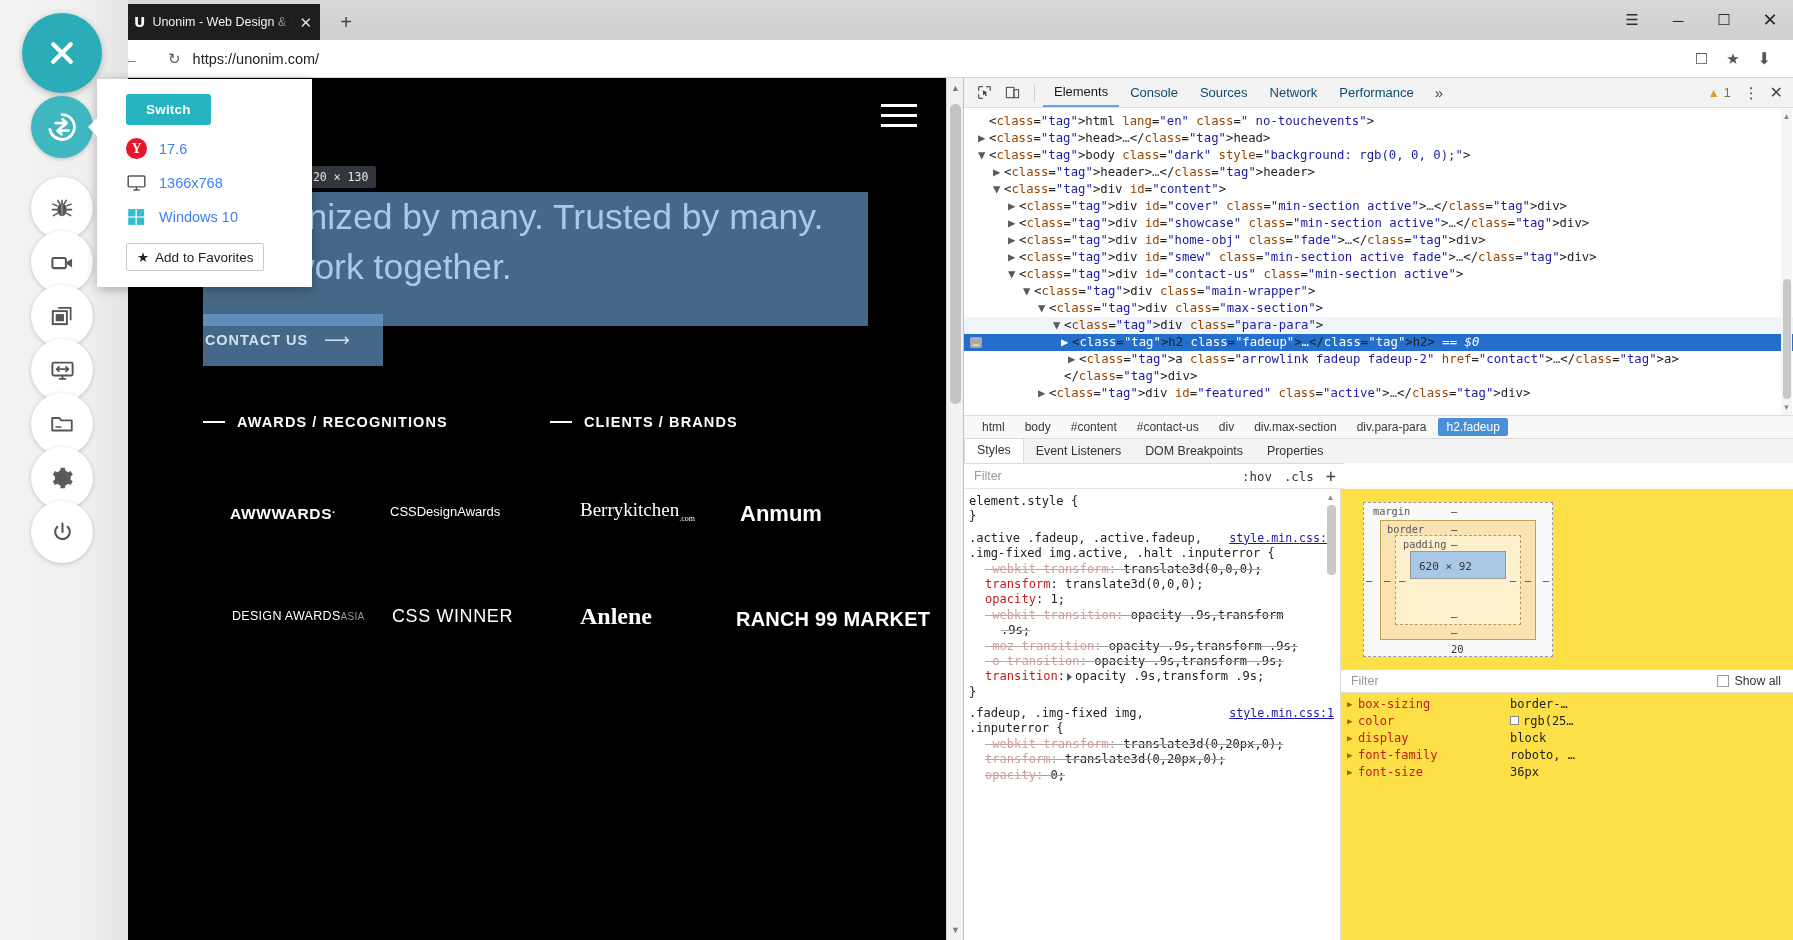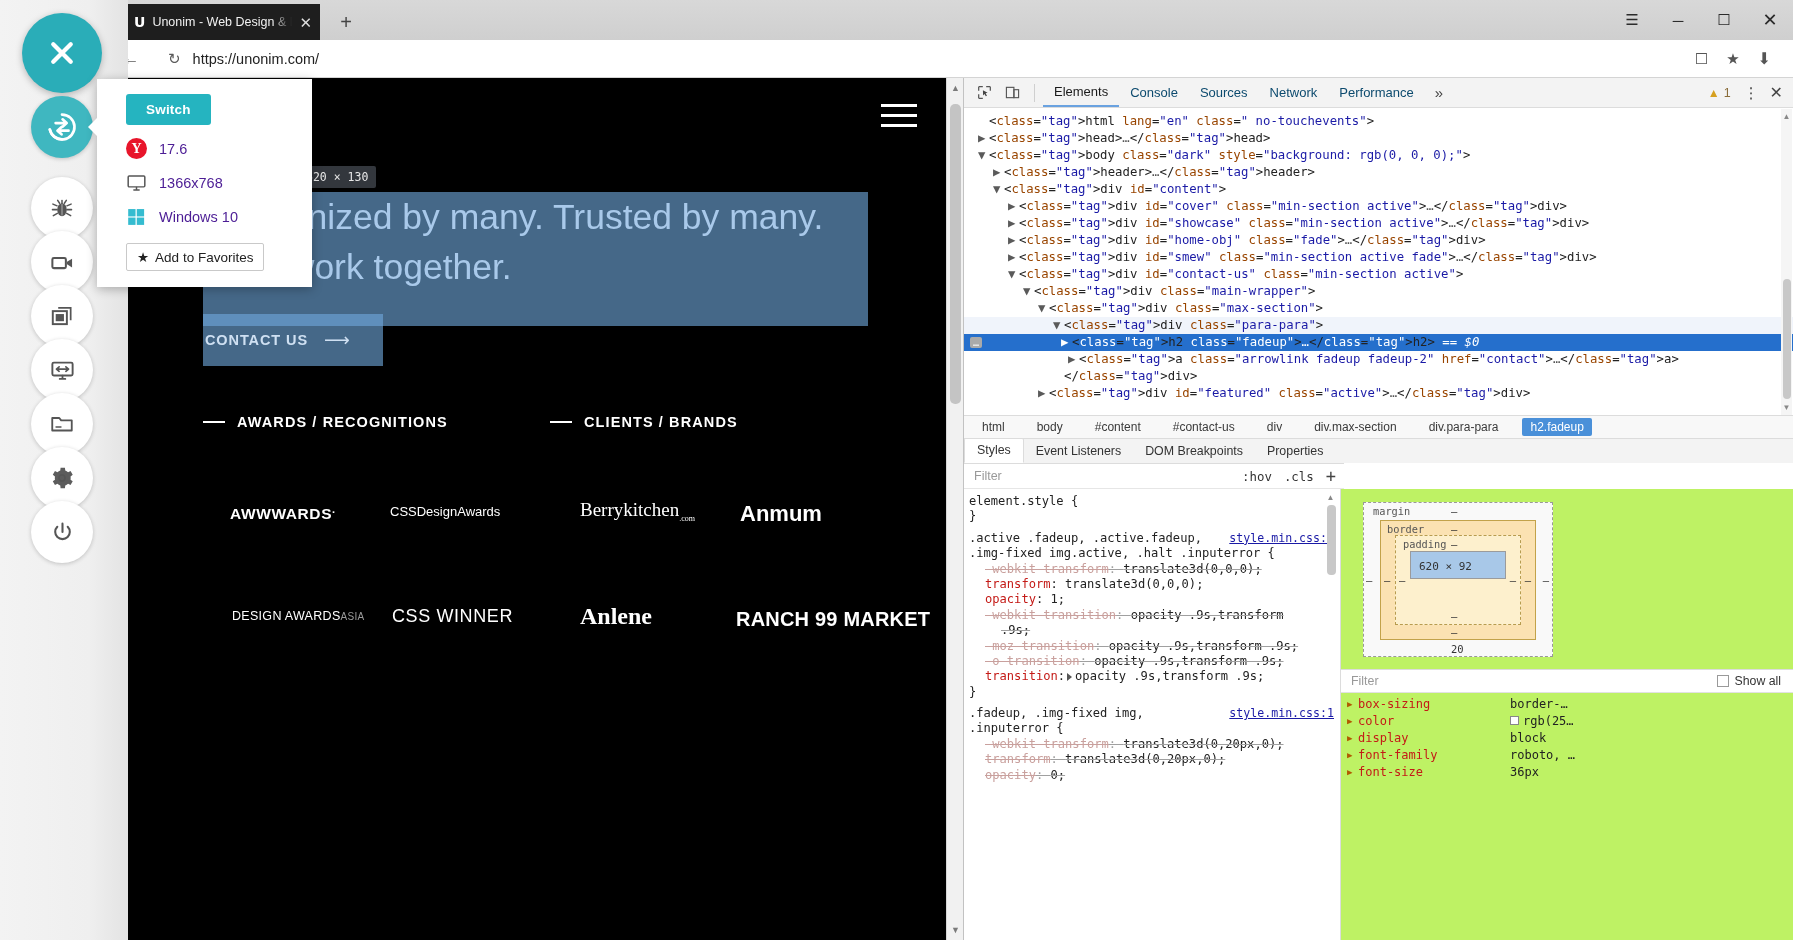--- a/index.html
+++ b/index.html
@@ -41,21 +41,21 @@
     border-top:10px solid transparent; border-bottom:10px solid transparent;
     border-right:10px solid #fff;
   }
   #switch-btn {
     display:block; background:#25b4c0; color:#fff; border:none;
     font-size: 13.5px; font-weight: bold; padding: 8px 20px;
     border-radius: 3px; cursor:pointer; font-family:"Liberation Sans",sans-serif;
     letter-spacing: .2px;
   }
   .popup-row { display:flex; align-items:center; margin-top: 13px; gap: 12px; }
-  .popup-row .lbl { font-size: 14.5px; color:#4c1d95; }
+  .popup-row .lbl { font-size: 14.5px; color:#3b82f6; }
   .yandex-ic {
     width: 21px; height: 21px; border-radius:50%; background:#e8152b;
     color:#fff; font-size: 14px; font-weight: bold; line-height: 21px;
     text-align:center; font-family:"Liberation Serif",serif;
   }
   #fav-btn {
     margin-top: 16px; display:inline-flex; align-items:center; gap: 6px;
     border: 1px solid #c9c9c9; background:#fff; border-radius:2px;
     padding: 5px 10px; font-size: 13.5px; color:#222; cursor:pointer;
     font-family:"Liberation Sans",sans-serif;
@@ -155,21 +155,21 @@
   .ellipsis-badge { background:#aaa; color:#fff; border-radius:2px; padding:0 3px; font-size:10px;
                     margin-right:5px; }
 
   #dom-scrollbar { position:absolute; right:1px; top:31px; width:11px; height:306px; background:#f5f5f5; }
   #dom-thumb { position:absolute; left:2px; top:170px; width:8px; height:120px; background:#c8c8c8; border-radius:4px; }
   .sb-arrow { position:absolute; left:1px; width:9px; text-align:center; font-size:8px; color:#888; }
 
   
   #crumbs { position:absolute; left:0; top:337px; width:830px; height:23px;
             border-top:1px solid #dcdcdc; background:#f8f8f8;
-            display:flex; align-items:center; gap:16px; padding-left:10px; font-size:12px; color:#3a3a3a; }
+            display:flex; align-items:center; gap:4px; padding-left:10px; font-size:12px; color:#3a3a3a; }
   .crumb { padding:2px 8px; cursor:pointer; white-space:nowrap; }
   .crumb.active { background:#4a90d9; color:#fff; border-radius:2px; }
 
   
   #style-tabs { position:absolute; left:0; top:360px; width:830px; height:25px;
                 border-top:1px solid #dcdcdc; background:#f3f3f3; display:flex; align-items:flex-end; }
   .st-tab { font-size:12.4px; color:#333; padding:4px 12px 5px; cursor:pointer; white-space:nowrap; }
   .st-tab.active { background:#fff; border:1px solid #dcdcdc; border-bottom:1px solid #fff; border-radius:2px 2px 0 0; }
 
   
@@ -194,21 +194,21 @@
   .prop { color:#c41a16; padding-left:16px; }
   .pval { color:#222; }
   .strike { text-decoration:line-through; color:#a0a0a0; }
   .strike .prop { color:#c9a09d; text-decoration:line-through; }
   .cssrow { height:15.4px; white-space:nowrap; overflow:hidden; }
   .disc { display:inline-block; width:0;height:0;border-left:5px solid #555;
           border-top:4px solid transparent;border-bottom:4px solid transparent; margin:0 3px -1px 2px;}
 
   
   #right-pane { position:absolute; left:376px; top:411px; width:454px; height:451px;
-                border-left:1px solid #dcdcdc; background:#bef264; }
+                border-left:1px solid #dcdcdc; background:#fde047; }
   #boxmodel { position:absolute; left:22px; top:13px; width:190px; height:155px; }
   .bm { position:absolute; font-family:"DejaVu Sans Mono",monospace; font-size:10.5px; color:#444; }
   .bm-margin { left:0; top:0; width:190px; height:155px; border:1px dashed #999; background:#f9f9f9; }
   .bm-border { left:17px; top:18px; width:156px; height:120px; border:1px solid #c2a24a; background:#fbe2b2; }
   .bm-padding { left:32px; top:33px; width:126px; height:90px; border:1px dashed #b79c4f; background:#fdf0cd; }
   .bm-content { left:47px; top:49px; width:96px; height:28px; border:1px solid #9b9b9b; background:#a8c8e8; }
   .bm-label { position:absolute; font-size:10.3px; color:#555; font-family:"DejaVu Sans Mono",monospace; }
   .bm-num { position:absolute; font-size:10.5px; color:#333; font-family:"DejaVu Sans Mono",monospace; }
 
   #cmp-filter { position:absolute; left:0; top:180px; width:454px; height:24px;

